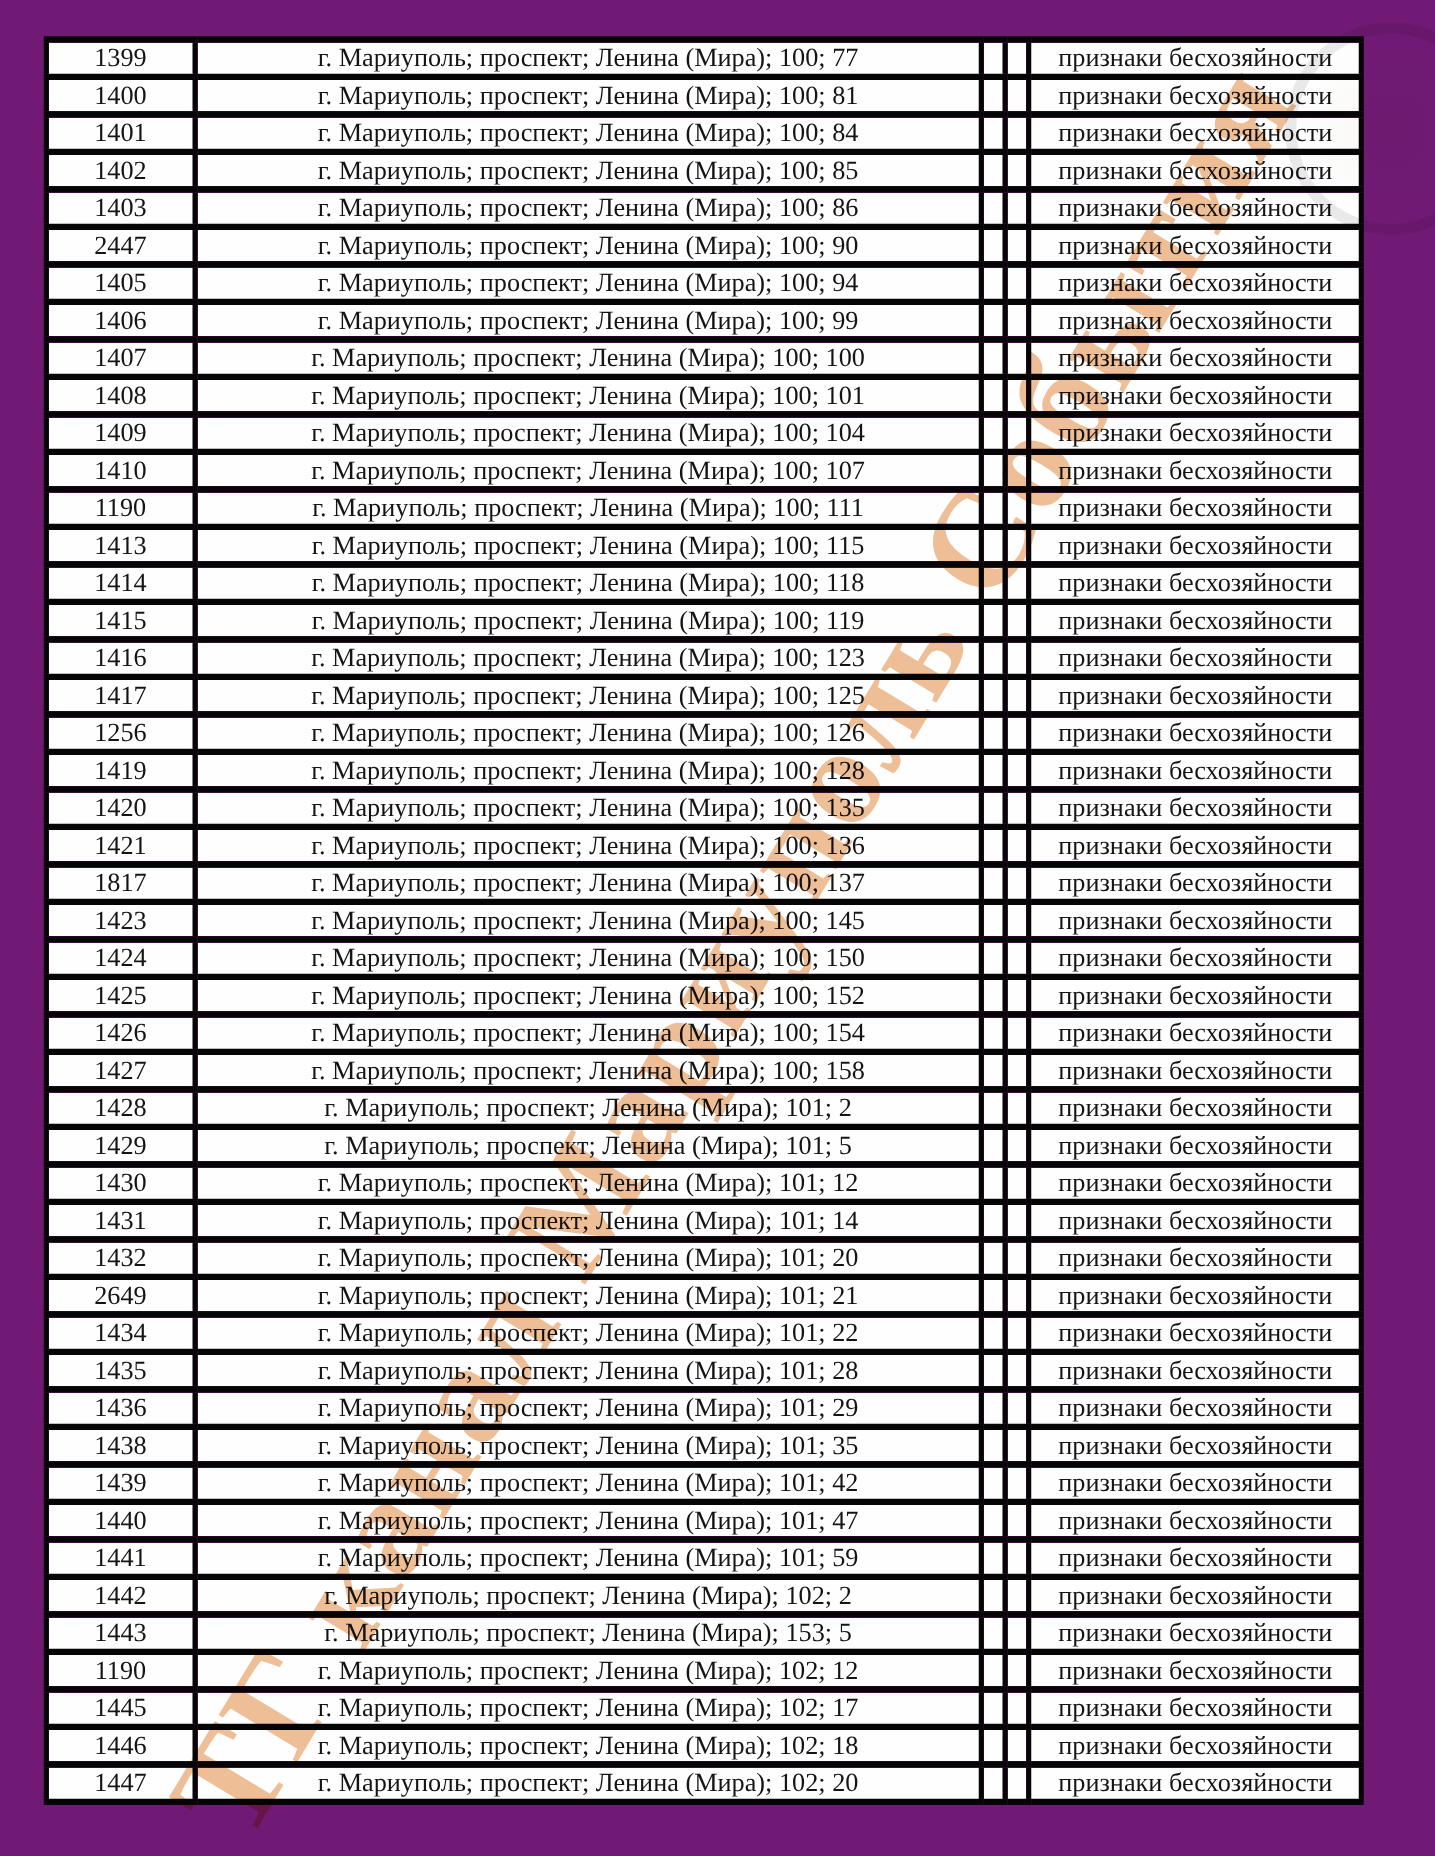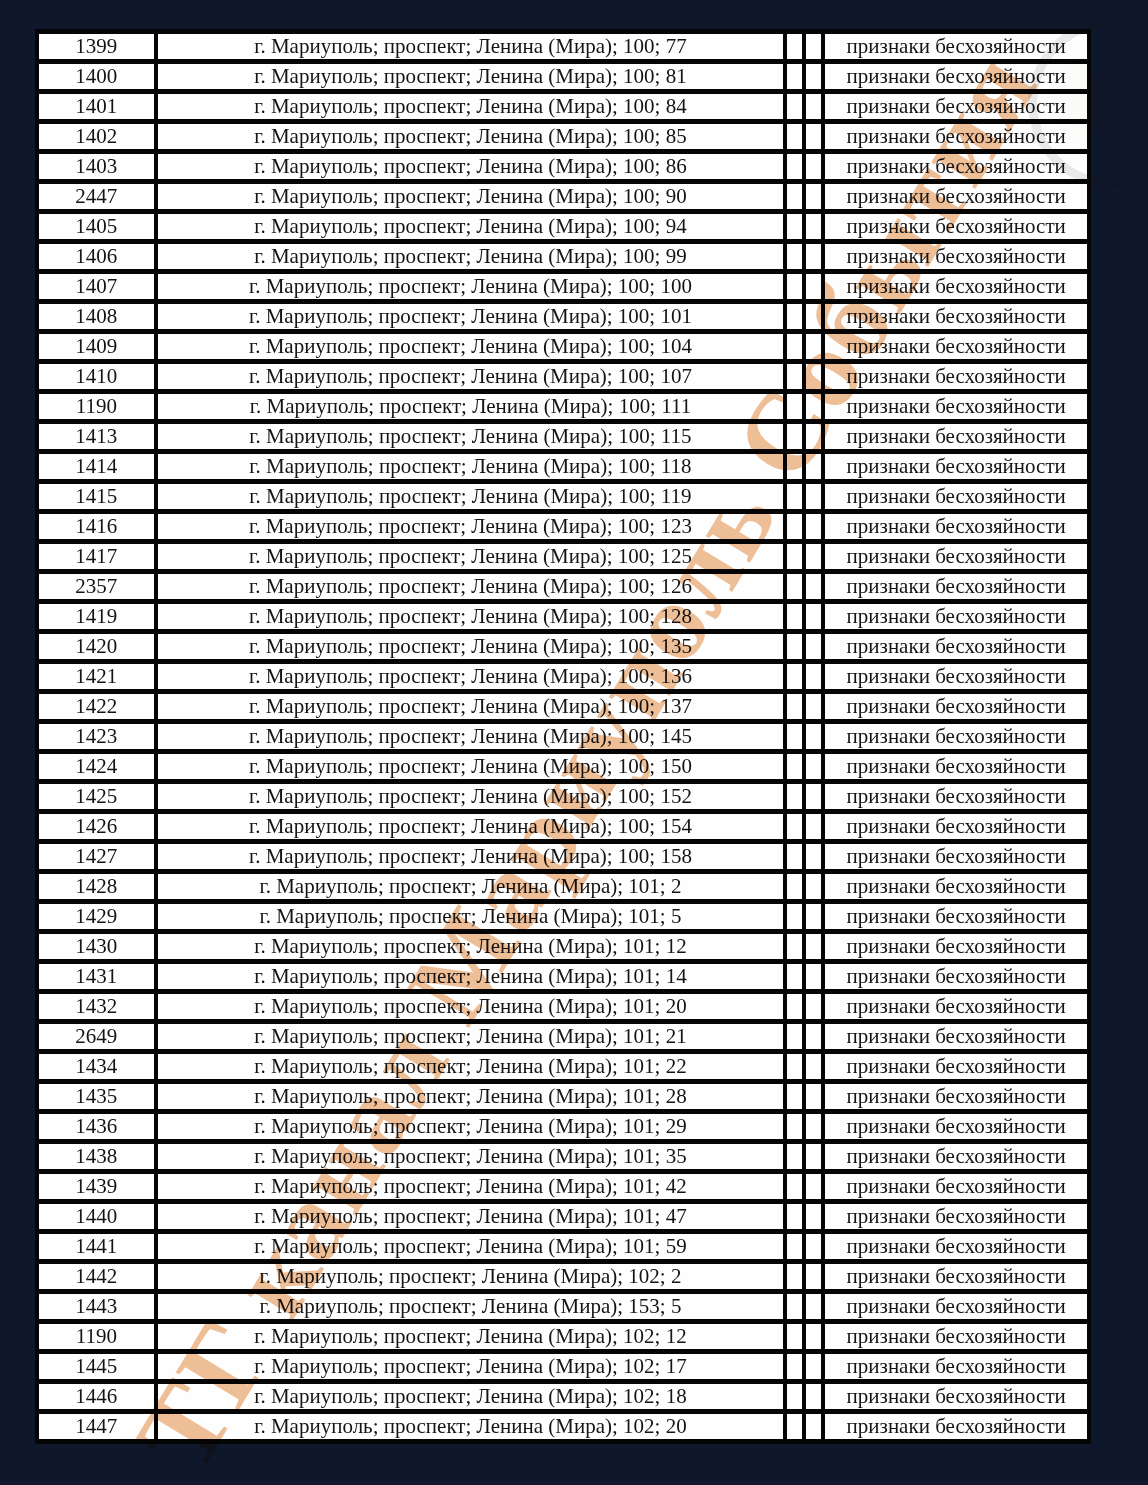--- a/index.html
+++ b/index.html
@@ -5,21 +5,21 @@
   html,body{margin:0;padding:0;}
   body{
     width:1148px;height:1485px;
     background:#ffffff;
     font-family:"Liberation Serif", serif;
     position:relative;
     overflow:hidden;
   }
   #page{
     position:absolute;left:0;top:0;width:1148px;height:1485px;
-    background:#0f172a;
+    background:#701a75;
   }
   .table-wrap{
     position:absolute;left:35px;top:29px;z-index:1;
   }
   table.registry{
     border-collapse:collapse;
     table-layout:fixed;
     width:1056px;
   }
   table.registry td{
@@ -200,21 +200,21 @@
             <td class="c-status">признаки бесхозяйности</td>
           </tr>
           <tr>
             <td class="c-num">1417</td>
             <td class="c-addr">г. Мариуполь; проспект; Ленина (Мира); 100; 125</td>
             <td class="c-gap"></td>
             <td class="c-gap"></td>
             <td class="c-status">признаки бесхозяйности</td>
           </tr>
           <tr>
-            <td class="c-num">2357</td>
+            <td class="c-num">1256</td>
             <td class="c-addr">г. Мариуполь; проспект; Ленина (Мира); 100; 126</td>
             <td class="c-gap"></td>
             <td class="c-gap"></td>
             <td class="c-status">признаки бесхозяйности</td>
           </tr>
           <tr>
             <td class="c-num">1419</td>
             <td class="c-addr">г. Мариуполь; проспект; Ленина (Мира); 100; 128</td>
             <td class="c-gap"></td>
             <td class="c-gap"></td>
@@ -228,21 +228,21 @@
             <td class="c-status">признаки бесхозяйности</td>
           </tr>
           <tr>
             <td class="c-num">1421</td>
             <td class="c-addr">г. Мариуполь; проспект; Ленина (Мира); 100; 136</td>
             <td class="c-gap"></td>
             <td class="c-gap"></td>
             <td class="c-status">признаки бесхозяйности</td>
           </tr>
           <tr>
-            <td class="c-num">1422</td>
+            <td class="c-num">1817</td>
             <td class="c-addr">г. Мариуполь; проспект; Ленина (Мира); 100; 137</td>
             <td class="c-gap"></td>
             <td class="c-gap"></td>
             <td class="c-status">признаки бесхозяйности</td>
           </tr>
           <tr>
             <td class="c-num">1423</td>
             <td class="c-addr">г. Мариуполь; проспект; Ленина (Мира); 100; 145</td>
             <td class="c-gap"></td>
             <td class="c-gap"></td>

